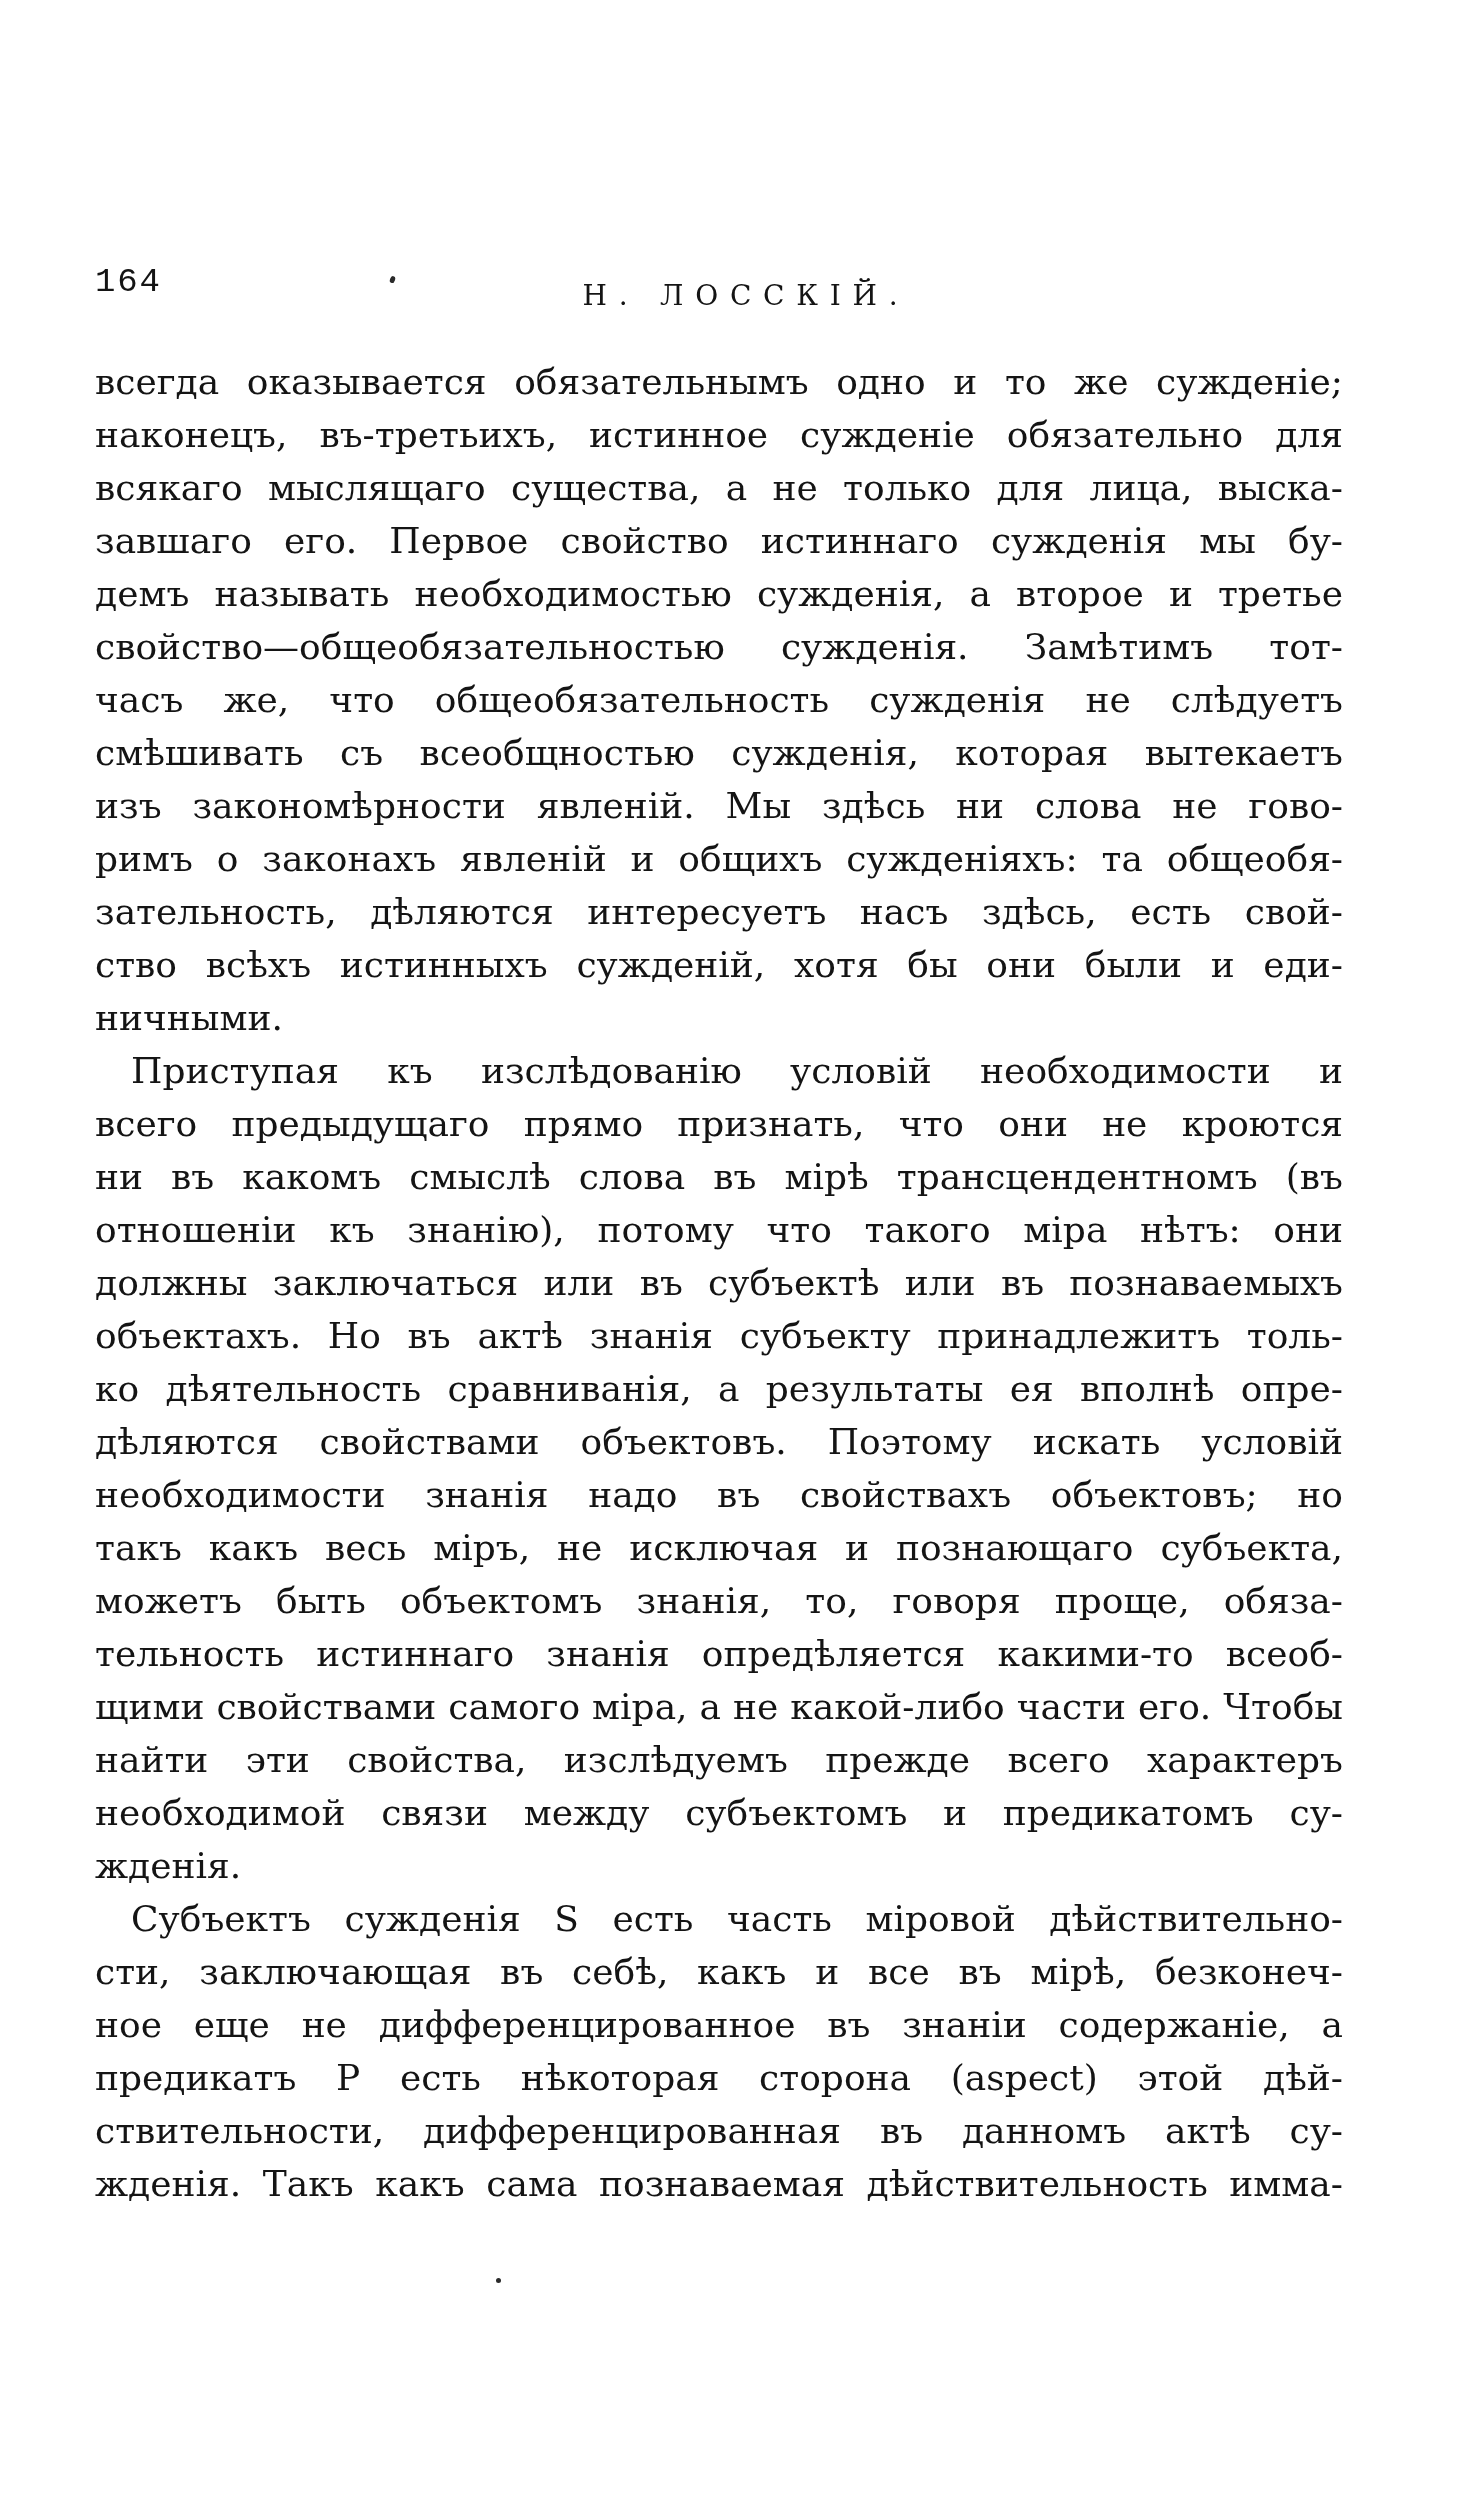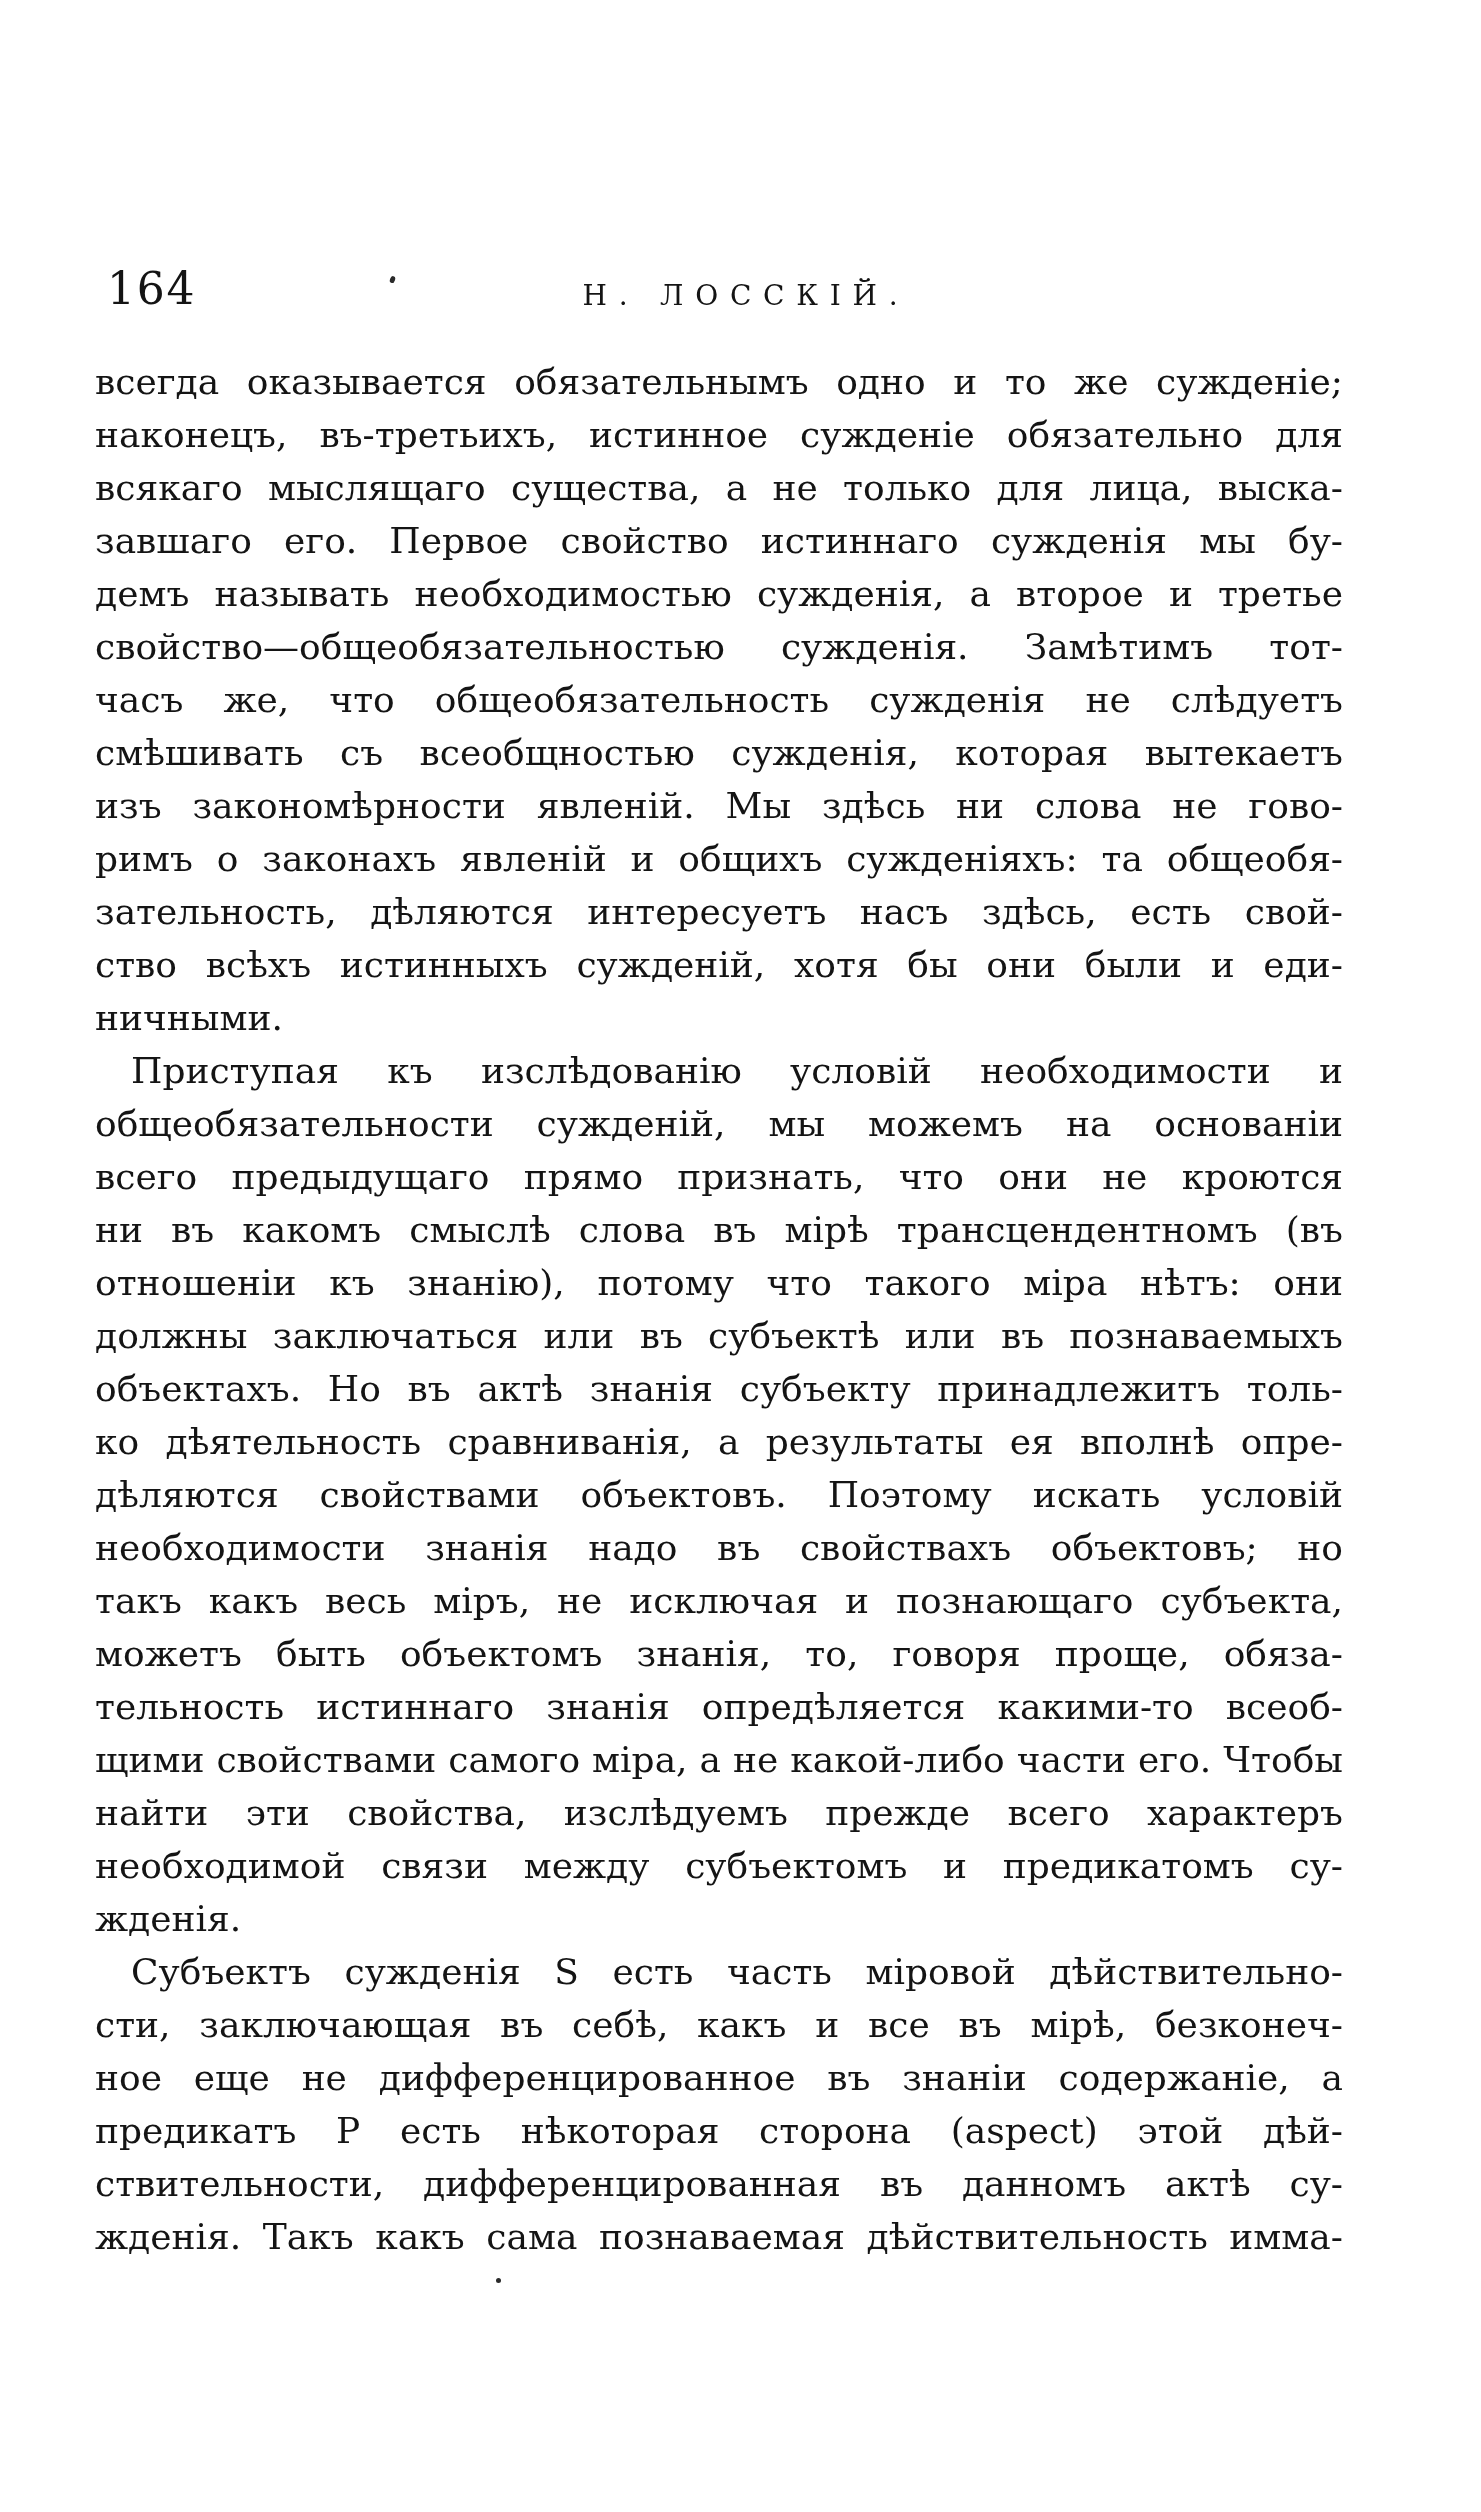--- a/index.html
+++ b/index.html
@@ -19,24 +19,25 @@
   }
   .running-header {
     position: absolute;
     top: 263px;
     left: 95px;
     width: 1248px;
     height: 45px;
   }
   .page-number {
     position: absolute;
-    left: 12px;
+    left: 0;
     top: 0;
-    font-size: 44px;
+    font-size: 34px;
     letter-spacing: 1.8px;
+    font-family: Liberation Mono, monospace;
   }
   .running-title {
     position: absolute;
     left: calc(50% + 27px);
     top: 16px;
     transform: translateX(-50%);
     font-size: 28px;
     letter-spacing: 0.42em;
     white-space: nowrap;
   }
@@ -87,21 +88,20 @@
       <div class="line"><span>демъ называть необходимостью сужденія, а второе и третье</span></div>
       <div class="line"><span>свойство—общеобязательностью сужденія. Замѣтимъ тот-</span></div>
       <div class="line"><span>часъ же, что общеобязательность сужденія не слѣдуетъ</span></div>
       <div class="line"><span>смѣшивать съ всеобщностью сужденія, которая вытекаетъ</span></div>
       <div class="line"><span>изъ закономѣрности явленій. Мы здѣсь ни слова не гово-</span></div>
       <div class="line"><span>римъ о </span><span class="it">законахъ</span><span> явленій и </span><span class="it">общихъ</span><span> сужденіяхъ: та общеобя-</span></div>
       <div class="line"><span>зательность, дѣляются интересуетъ насъ здѣсь, есть свой-</span></div>
       <div class="line"><span>ство всѣхъ истинныхъ сужденій, хотя бы они были и еди-</span></div>
       <div class="line para-end"><span>ничными.</span></div>
       <div class="line indent"><span>Приступая къ изслѣдованію условій необходимости и</span></div>
-      <div class="line"><span>общеобязательности сужденій, мы можемъ на основаніи</span></div>
       <div class="line"><span>всего предыдущаго прямо признать, что они не кроются</span></div>
       <div class="line"><span>ни въ какомъ смыслѣ слова въ мірѣ трансцендентномъ (въ</span></div>
       <div class="line"><span>отношеніи къ знанію), потому что такого міра нѣтъ: они</span></div>
       <div class="line"><span>должны заключаться или въ субъектѣ или въ познаваемыхъ</span></div>
       <div class="line"><span>объектахъ. Но въ актѣ знанія субъекту принадлежитъ толь-</span></div>
       <div class="line"><span>ко дѣятельность сравниванія, а результаты ея вполнѣ опре-</span></div>
       <div class="line"><span>дѣляются свойствами объектовъ. Поэтому искать условій</span></div>
       <div class="line"><span>необходимости знанія надо въ свойствахъ объектовъ; но</span></div>
       <div class="line"><span>такъ какъ весь міръ, не исключая и познающаго субъекта,</span></div>
       <div class="line"><span>можетъ быть объектомъ знанія, то, говоря проще, обяза-</span></div>

